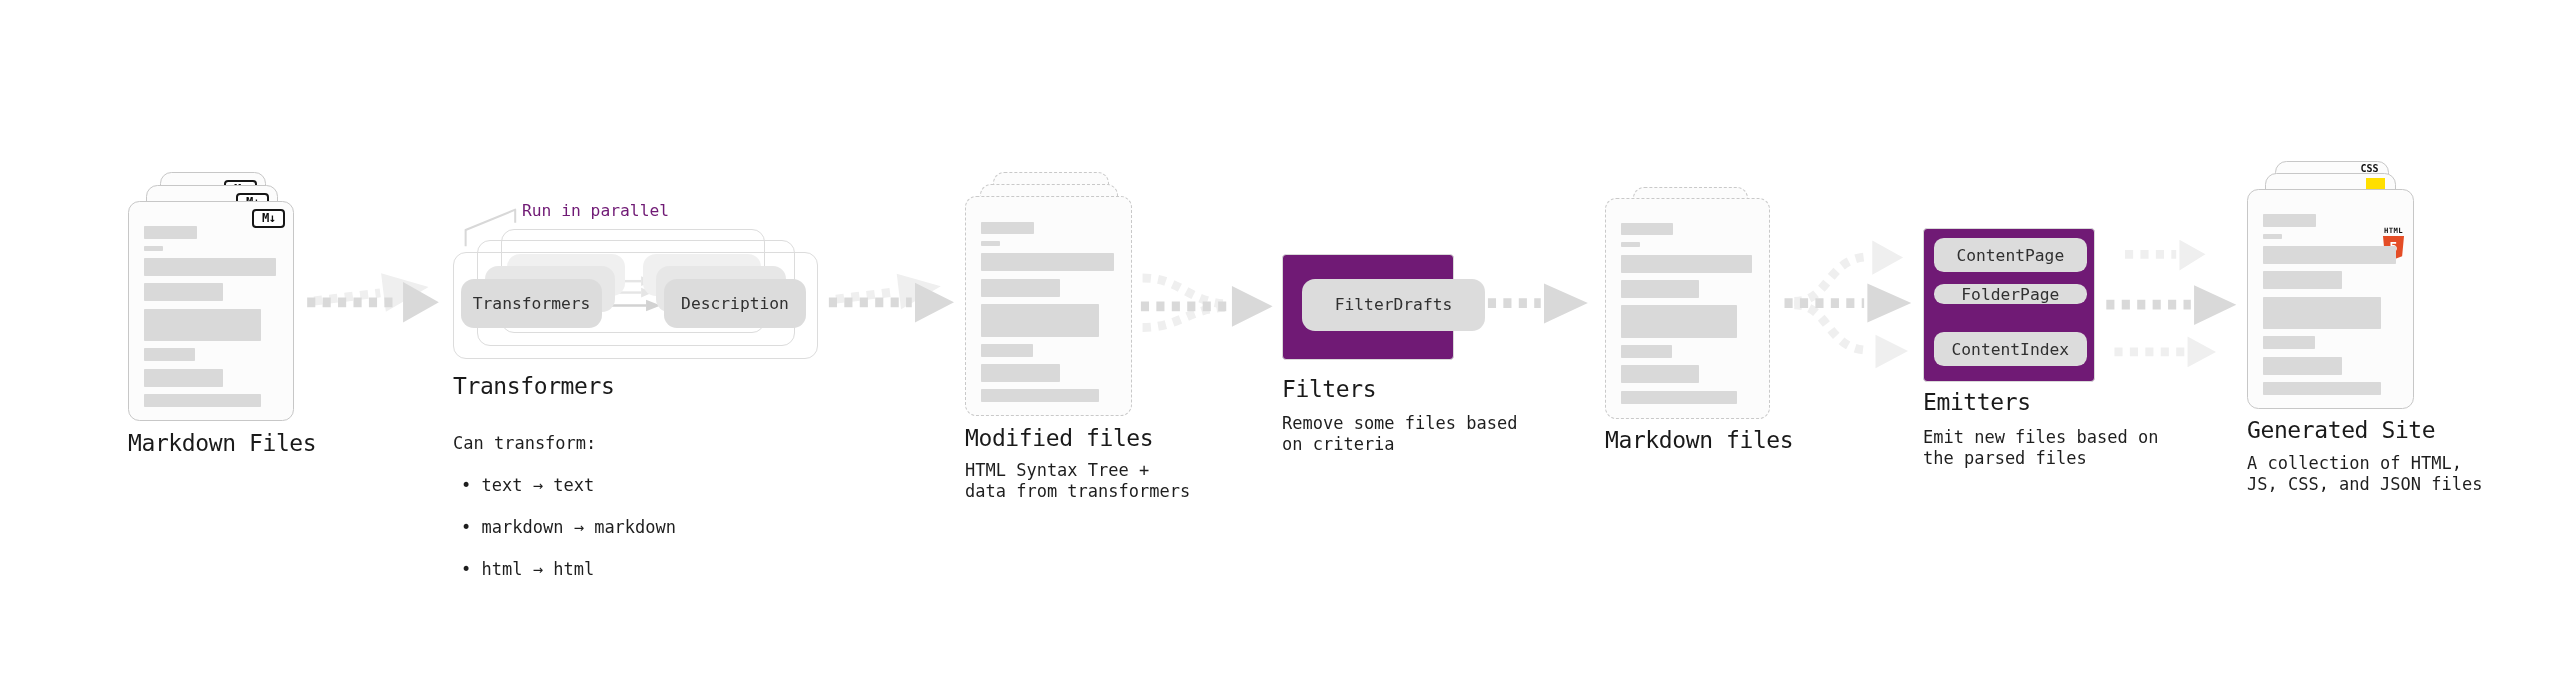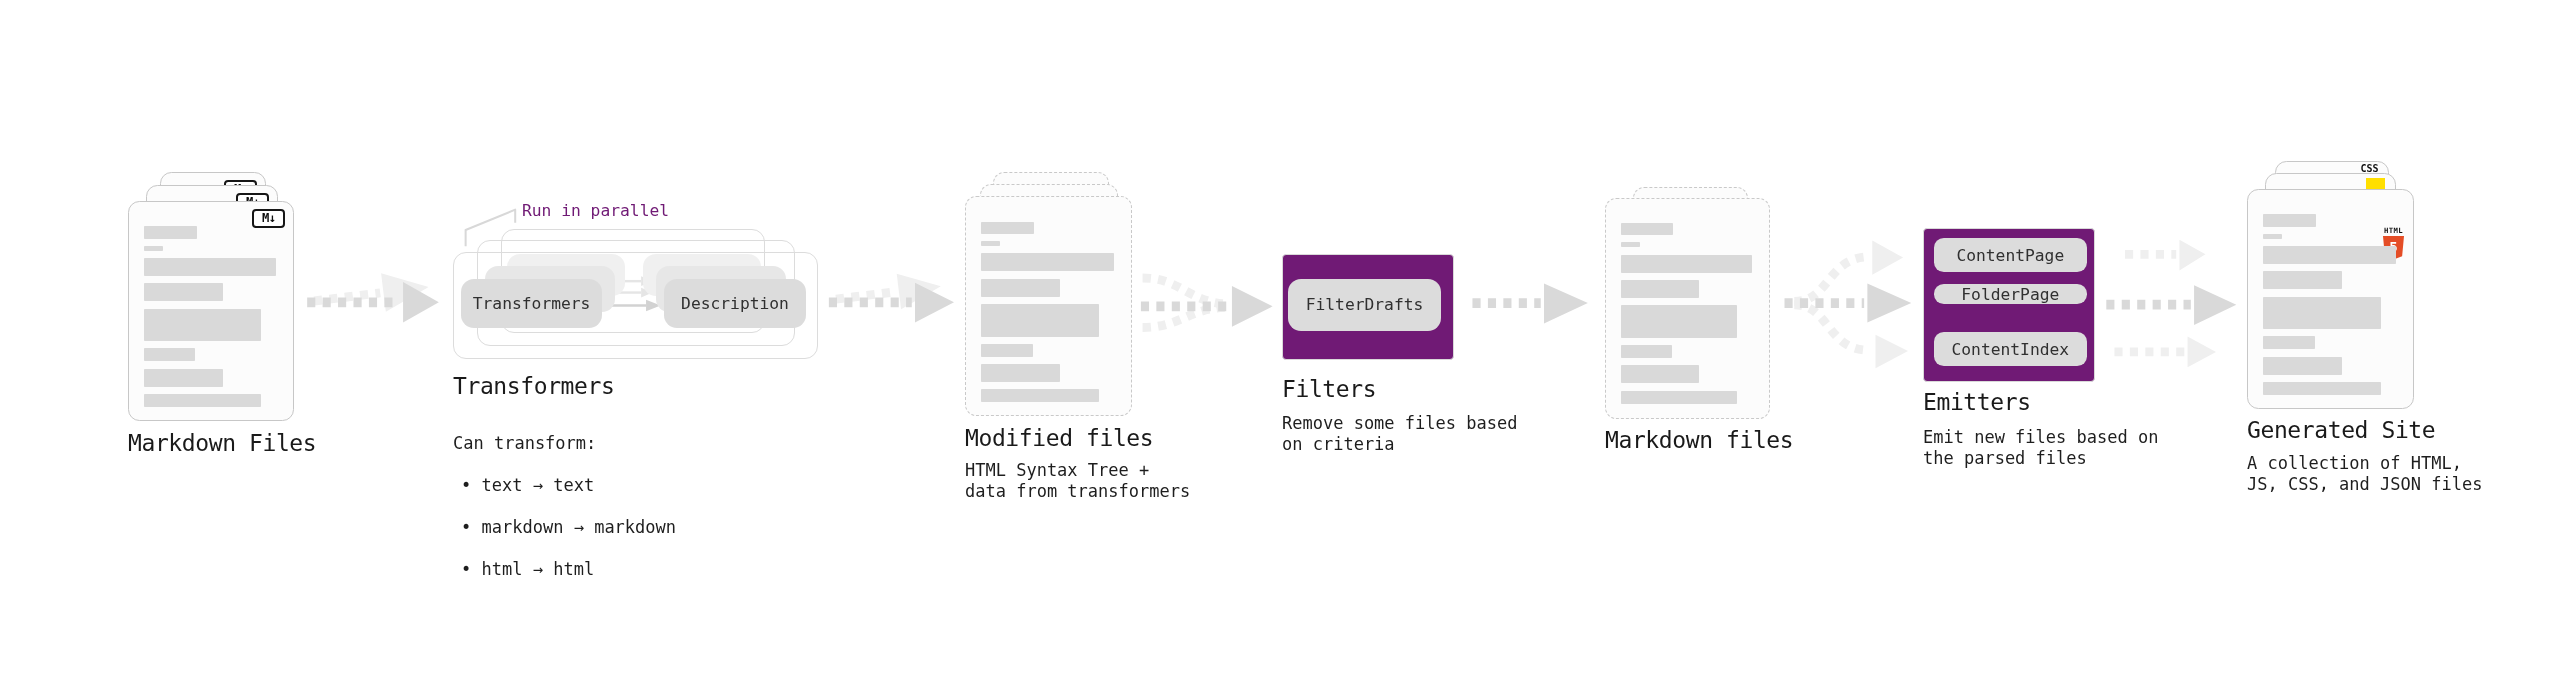--- a/index.html
+++ b/index.html
@@ -204,21 +204,21 @@
           <div class="bar bar7"></div>
           <div class="bar bar8"></div>
       </div>
     </div>
   </div>
   <div class="title layer" style="left:965px;top:425px">Modified files</div>
   <div class="body-text layer" style="left:965px;top:460px">HTML Syntax Tree +
 data from transformers</div>
 
   <div class="panel layer" style="left:1282px;top:254px;width:172px;height:106px">
-    <div class="pill" style="left:5px;top:23.6px;width:153px;height:52px">FilterDrafts</div>
+    <div class="pill" style="left:19px;top:23.6px;width:183px;height:52px">FilterDrafts</div>
   </div>
   <div class="title layer" style="left:1282px;top:376px">Filters</div>
   <div class="body-text layer" style="left:1282px;top:413px">Remove some files based
 on criteria</div>
 
   <div class="layer" style="left:1605px;top:187px;width:168px;height:236px">
     <div class="doc dashed" style="left:28.4px;top:0;width:115px;height:37px"></div>
     <div class="doc dashed" style="left:0;top:10.6px;width:165px;height:221px">
       <div class="bars">
         <div class="bar bar1"></div>

